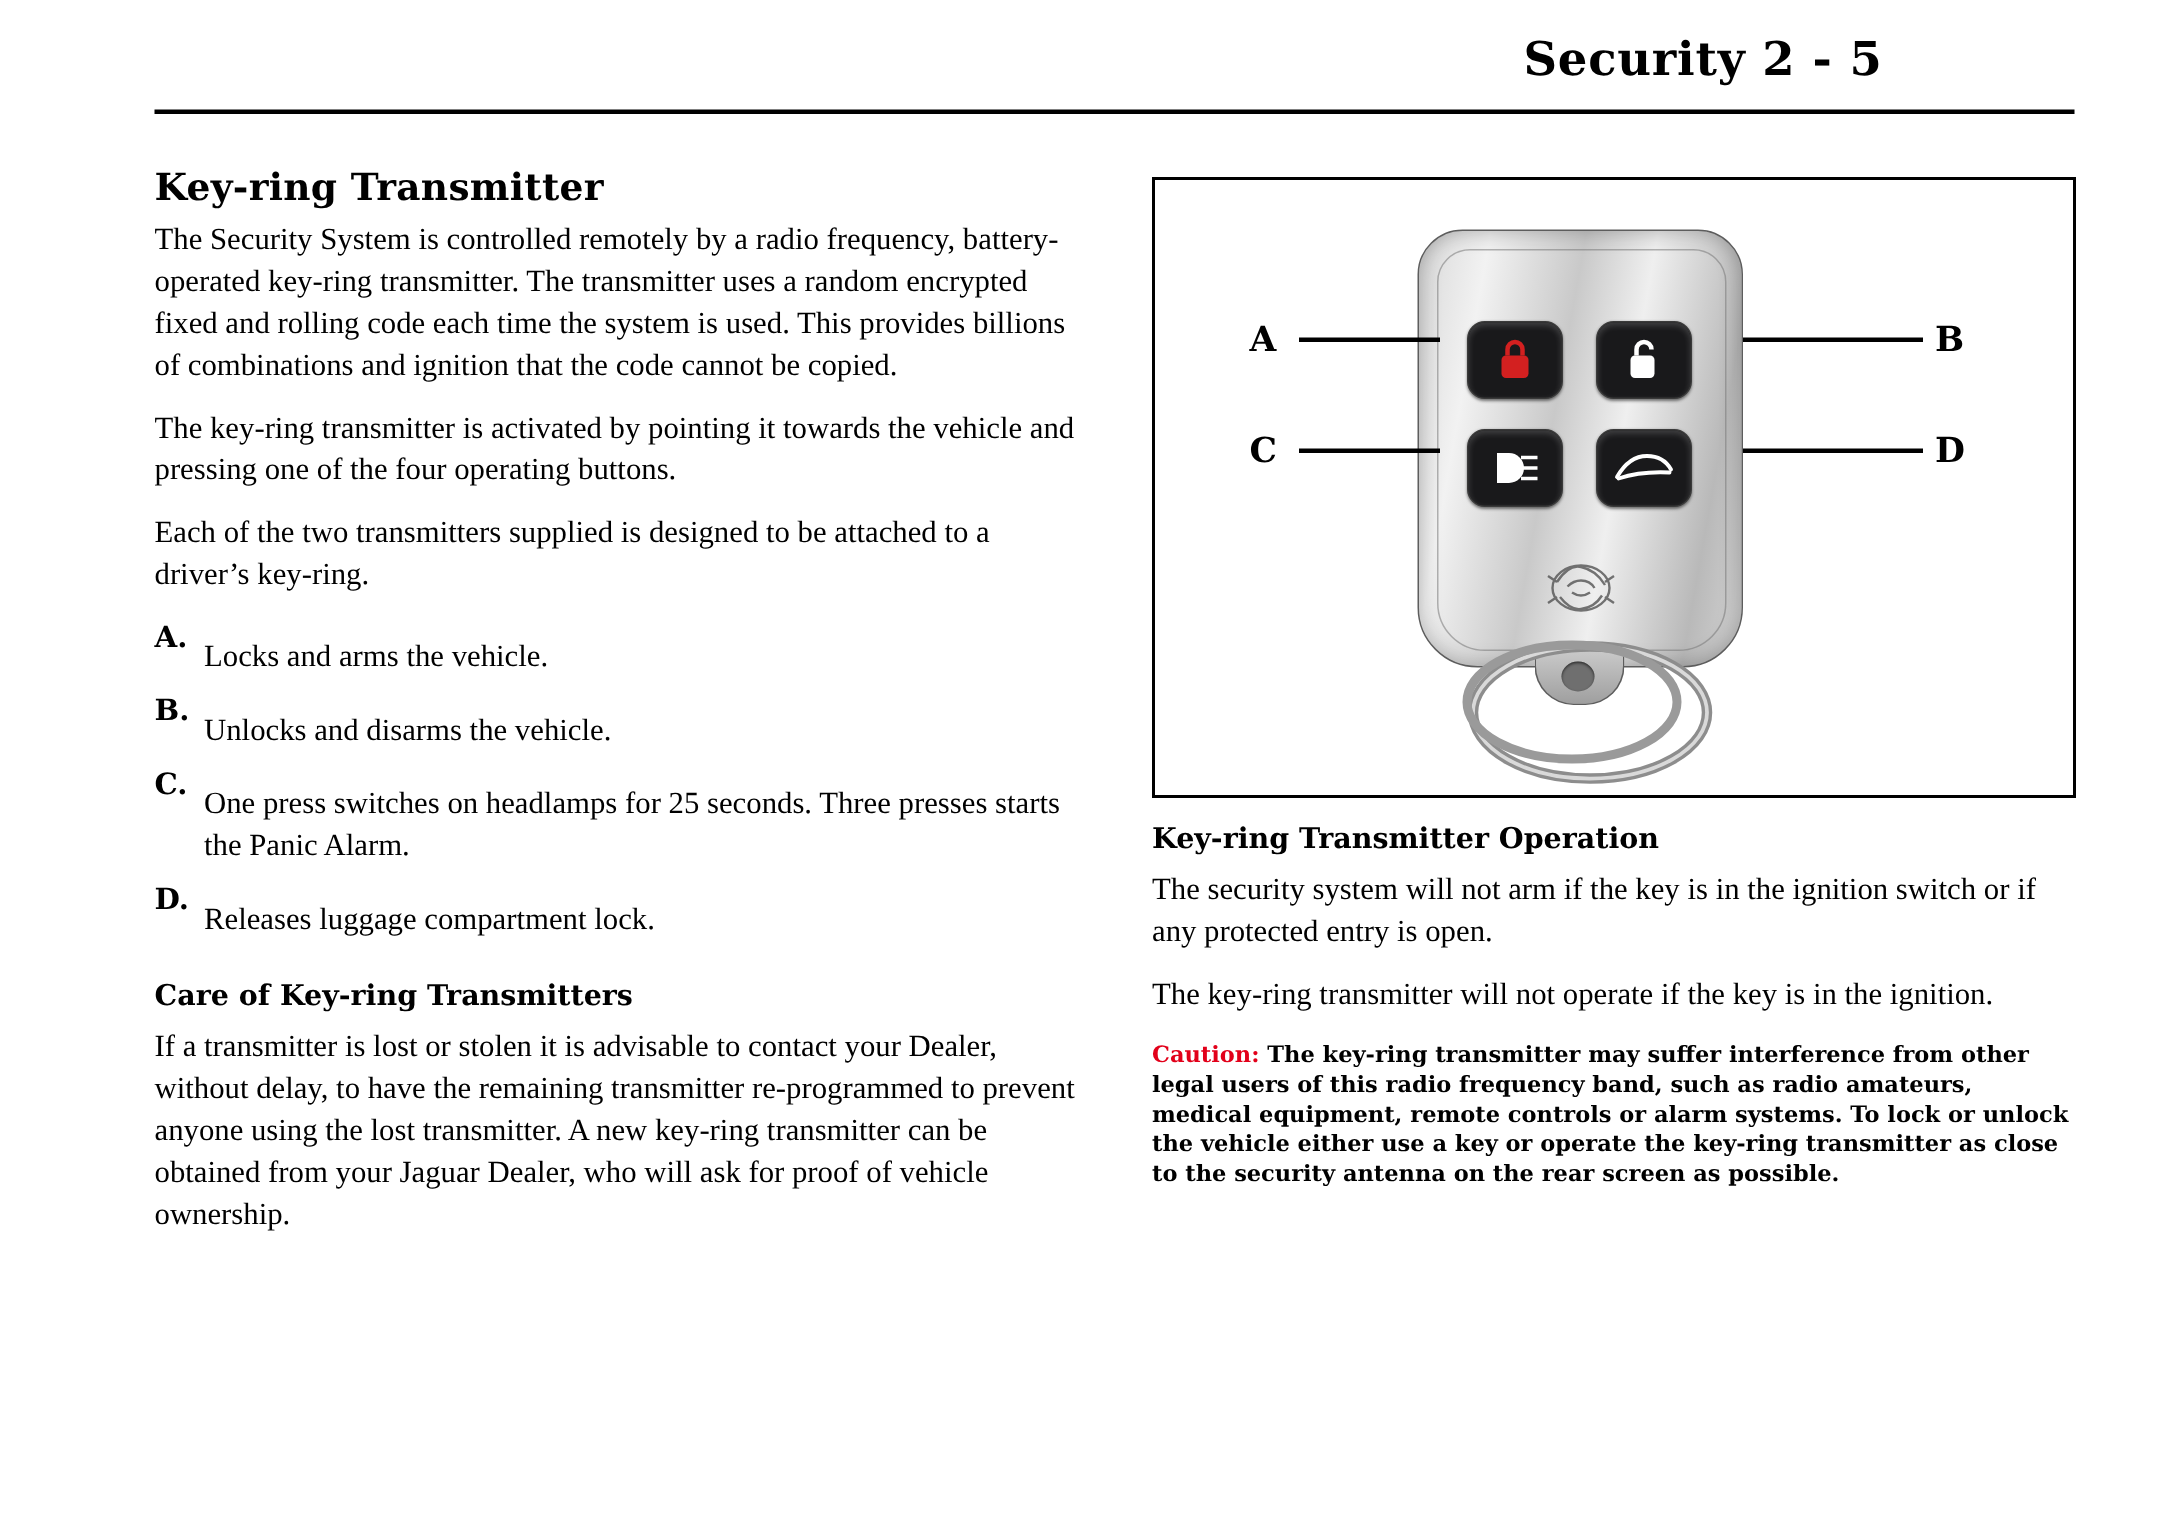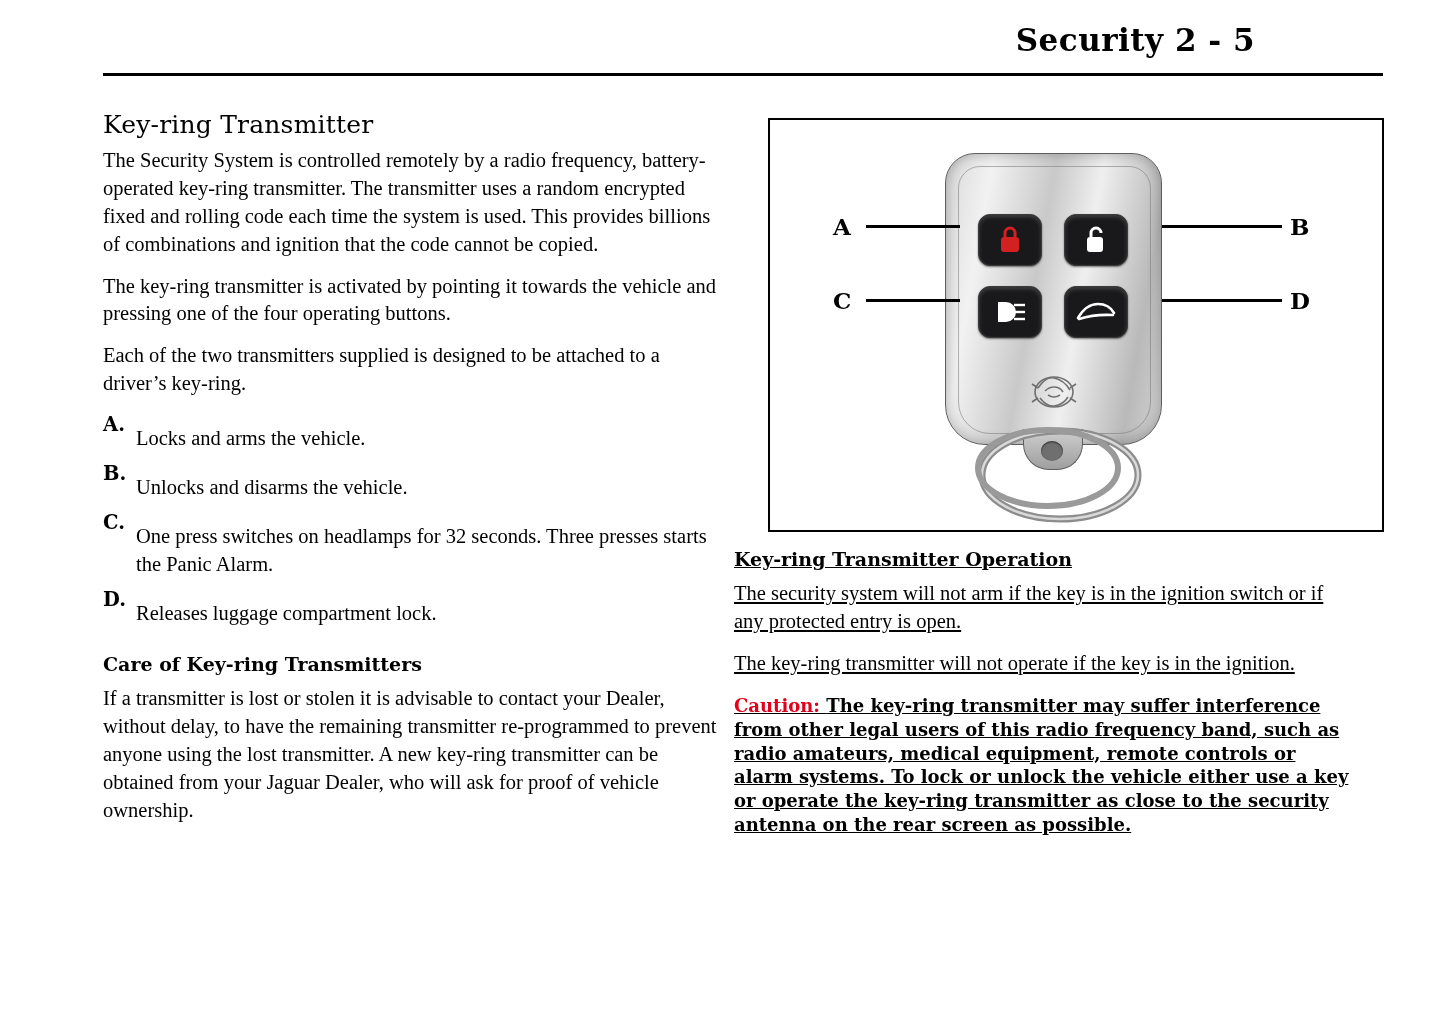--- a/index.html
+++ b/index.html
@@ -47,29 +47,28 @@
 
   
   .col-left {
     position: absolute;
     left: 103px;
     top: 110px;
     width: 615px;
   }
   .col-right {
     position: absolute;
-    left: 734px;
+    left: 768px;
     top: 110px;
     width: 615px;
-    text-decoration: underline;
   }
 
   h2.sec-title {
     font-family: "DejaVu Serif", serif;
-    font-weight: normal;
+    font-weight: bold;
     font-size: 25px;
     margin: 0 0 8px 0;
     letter-spacing: 0.2px;
   }
   h3.sub-title {
     font-family: "DejaVu Serif", serif;
     font-weight: bold;
     font-size: 19px;
     margin: 26px 0 10px 0;
   }
@@ -96,21 +95,21 @@
   }
   .list-text {
     flex: 1;
     margin-top: 13px;
   }
 
   
   .caution {
     font-family: "DejaVu Serif", serif;
     font-weight: bold;
-    font-size: 18px;
+    font-size: 15px;
     line-height: 1.33;
     margin-top: 16px;
   }
   .caution-word {
     color: #e2001a;
   }
 
   
   .figure {
     position: absolute;
@@ -240,21 +239,21 @@
       <div class="list-item">
         <span class="list-letter">A.</span>
         <span class="list-text">Locks and arms the vehicle.</span>
       </div>
       <div class="list-item">
         <span class="list-letter">B.</span>
         <span class="list-text">Unlocks and disarms the vehicle.</span>
       </div>
       <div class="list-item">
         <span class="list-letter">C.</span>
-        <span class="list-text">One press switches on headlamps for 32 seconds. Three presses starts the Panic Alarm.</span>
+        <span class="list-text">One press switches on headlamps for 25 seconds. Three presses starts the Panic Alarm.</span>
       </div>
       <div class="list-item">
         <span class="list-letter">D.</span>
         <span class="list-text">Releases luggage compartment lock.</span>
       </div>
     </div>
 
     <h3 class="sub-title">Care of Key-ring Transmitters</h3>
 
     <p class="body">If a transmitter is lost or stolen it is advisable to contact your Dealer, without delay, to have the remaining transmitter re-programmed to prevent anyone using the lost transmitter. A new key-ring transmitter can be obtained from your Jaguar Dealer, who will ask for proof of vehicle ownership.</p>

